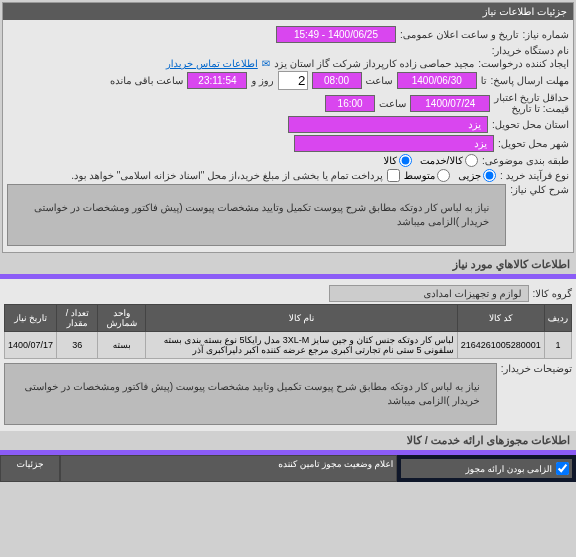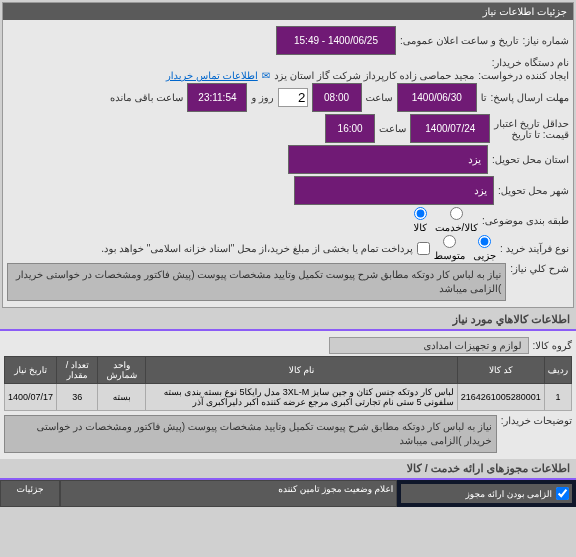--- a/index.html
+++ b/index.html
@@ -2,27 +2,27 @@
 <html dir="rtl" lang="fa"><head>
 <meta charset="utf-8">
 <style>
 * { box-sizing: border-box; margin: 0; padding: 0; }
 body { font-family: Tahoma, Arial, sans-serif; font-size: 10px; background: #d0d0d0; direction: rtl; width: 576px; }
 .panel { border: 1px solid #999; margin: 2px; }
 .panel-header { background: #5a5a5a; color: #fff; padding: 3px 6px; font-weight: normal; font-size: 10px; }
 .panel-body { padding: 4px; background: #e8e8e8; }
 .row { display: flex; align-items: center; margin: 2px 0; gap: 4px; }
 .label { font-size: 10px; color: #333; white-space: nowrap; }
-.field { background: #701a75; color: #fff; padding: 8px 6px; font-size: 10px; min-width: 80px; text-align: center; border: 1px solid #666; }
+.field { background: #d946ef; color: #fff; padding: 2px 6px; font-size: 10px; min-width: 80px; text-align: center; border: 1px solid #666; }
 .field-light { background: #ccc; color: #333; padding: 2px 6px; font-size: 10px; border: 1px solid #999; }
 .link { color: #0066cc; text-decoration: underline; cursor: pointer; font-size: 10px; }
 .radio-group { display: flex; gap: 8px; align-items: center; }
-.radio-item { display: flex; align-items: center; gap: 2px; font-size: 10px; flex-direction: column; }
-.desc-box { background: #bbb; border: 1px solid #888; padding: 4px; font-size: 10px; color: #333; line-height: 1.4; }
-.section-title { background: #d0d0d0; color: #444; font-weight: bold; padding: 3px 6px; font-size: 11px; border-bottom: 2px solid #8b5cf6; }
+.radio-item { display: flex; align-items: center; gap: 2px; font-size: 10px; }
+.desc-box { background: #bbb; border: 1px solid #888; padding: 16px; font-size: 10px; color: #333; line-height: 1.4; }
+.section-title { background: #d0d0d0; color: #444; font-weight: bold; padding: 3px 6px; font-size: 11px; border-bottom: 5px solid #8b5cf6; }
 table { width: 100%; border-collapse: collapse; font-size: 9px; }
 th { background: #5a5a5a; color: #fff; padding: 3px; border: 1px solid #444; font-weight: normal; }
 td { background: #d8d8d8; padding: 3px; border: 1px solid #aaa; text-align: center; }
 .col-15 { flex: 0 0 auto; }
 .bg-watermark { position: relative; }
 .content { position: relative; z-index: 1; }
 input[type=radio] { margin: 0; }
 input[type=checkbox] { margin: 0; }
 .small-input { width: 30px; background: #fff; border: 1px solid #999; padding: 1px; }
 </style>

